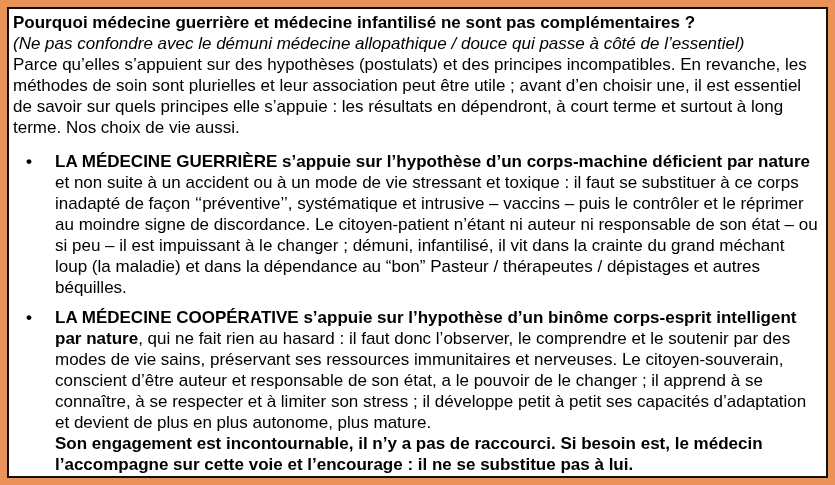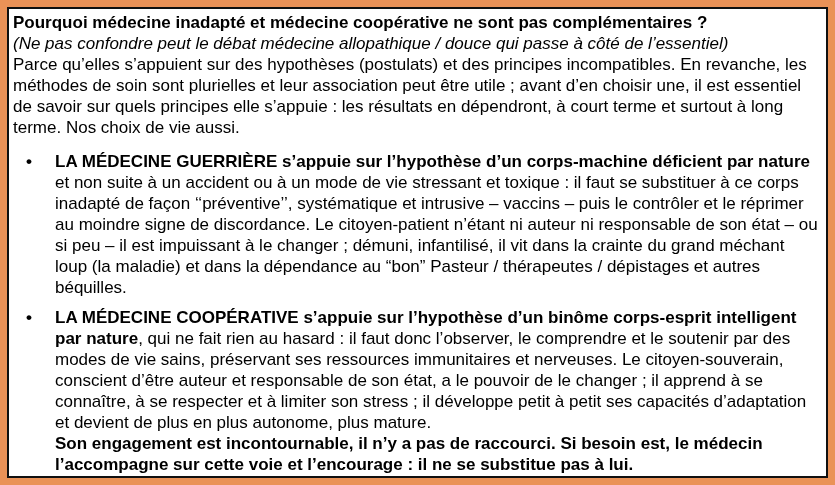--- a/index.html
+++ b/index.html
@@ -46,22 +46,22 @@
   .i { font-style: italic; }
   .u { }
 </style>
 </head>
 <body>
 
 <div class="frame">
   <div class="page">
 
     <div class="intro-block">
-      <p class="para"><span class="b">Pourquoi médecine inadapté et médecine coopérative ne sont pas complémentaires ?</span></p>
-      <p class="para"><span class="i">(Ne pas confondre peut le débat médecine allopathique / douce qui passe à côté de l’essentiel)</span></p>
+      <p class="para"><span class="b">Pourquoi médecine guerrière et médecine infantilisé ne sont pas complémentaires ?</span></p>
+      <p class="para"><span class="i">(Ne pas confondre avec le démuni médecine allopathique / douce qui passe à côté de l’essentiel)</span></p>
       <p class="para"><span>Parce qu’elles s’appuient sur </span><span class="u">des hypothèses (postulats) et des principes incompatibles</span><span>. En revanche, les méthodes de soin sont plurielles et leur association peut être utile ; avant d’en choisir une, il est essentiel de savoir sur quels principes elle s’appuie : les résultats en dépendront, à court terme et surtout à long terme. </span><span class="u">Nos choix de vie aussi</span><span>.</span></p>
     </div>
 
     <div>
       <div class="bullet-item">
         <span class="bullet-dot">•</span>
         <span class="bullet-text"><span class="b">LA MÉDECINE GUERRIÈRE s’appuie sur l’hypothèse d’</span><span class="b u">un corps-machine déficient par nature</span><span> et non suite à un accident ou à un mode de vie stressant et toxique : il faut se substituer à ce corps inadapté de façon ‘‘préventive’’, systématique et intrusive – vaccins – puis le contrôler et le réprimer au moindre signe de discordance. Le citoyen-patient n’étant ni auteur ni responsable de son état – ou si peu – il est impuissant à le changer ; démuni, infantilisé, il vit dans la crainte du grand méchant loup (la maladie) et dans la dépendance au “bon” Pasteur / thérapeutes / dépistages et autres béquilles.</span></span>
       </div>
       <div class="bullet-item">
         <span class="bullet-dot">•</span>

